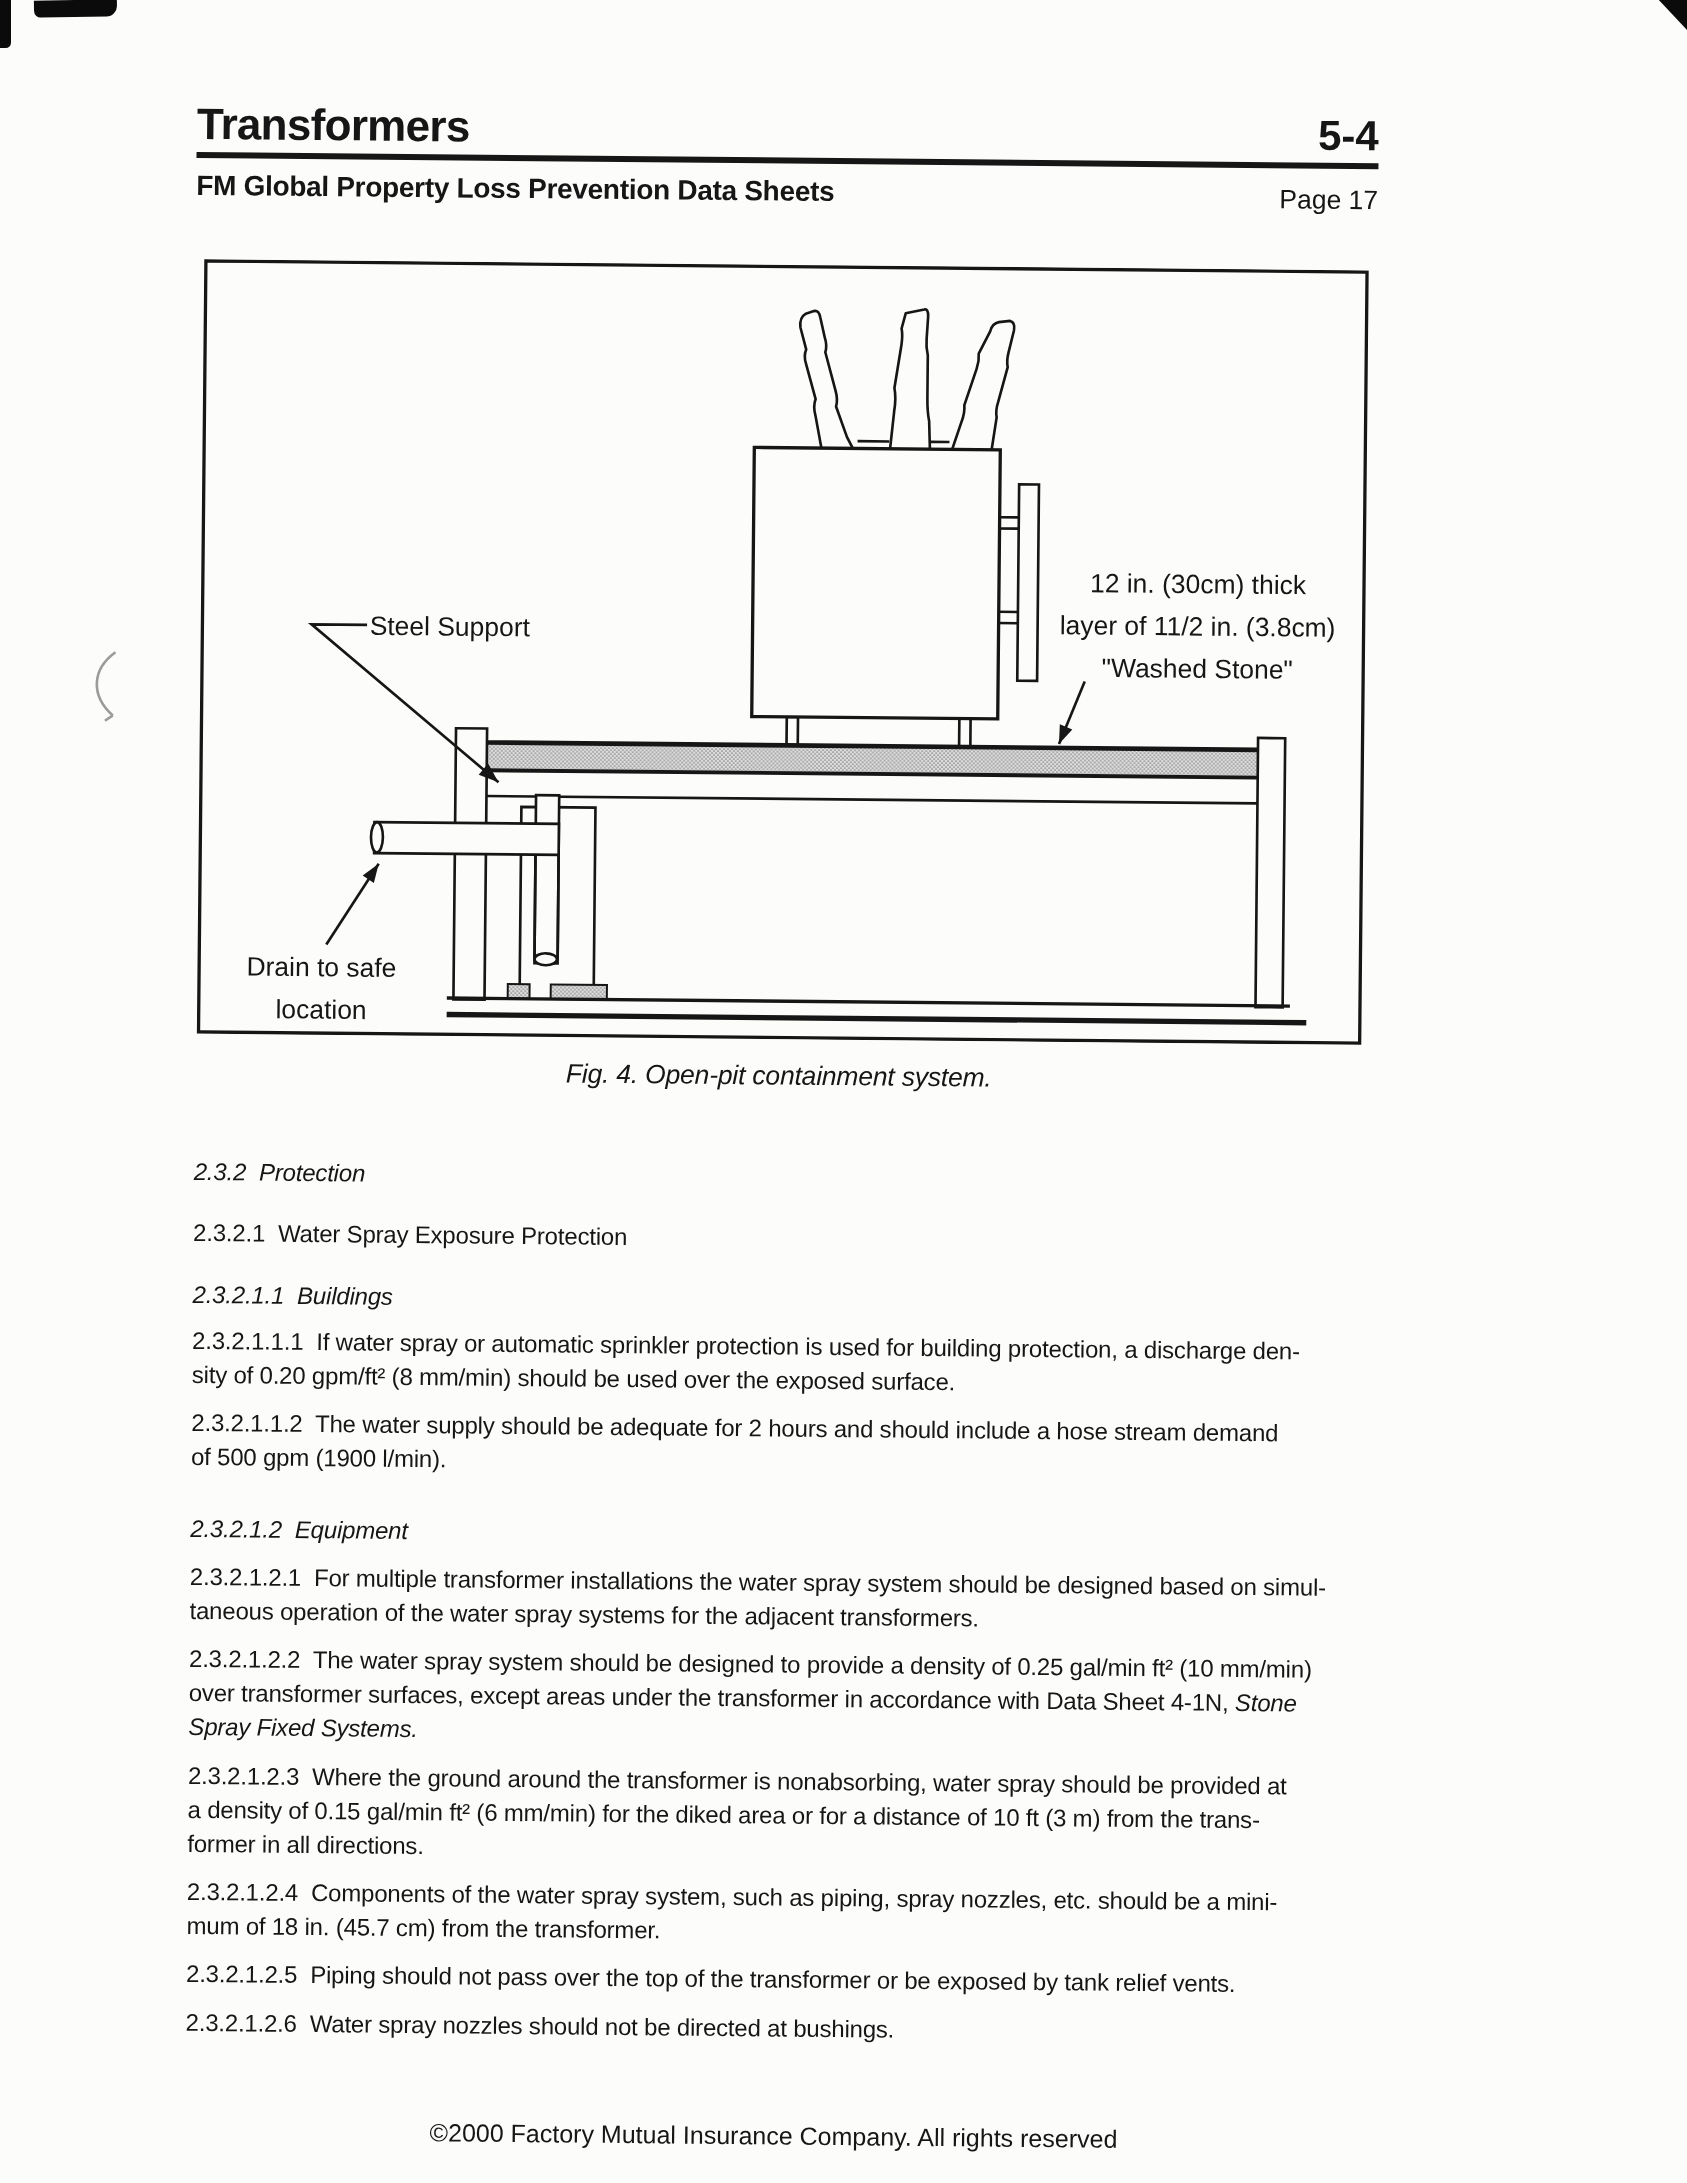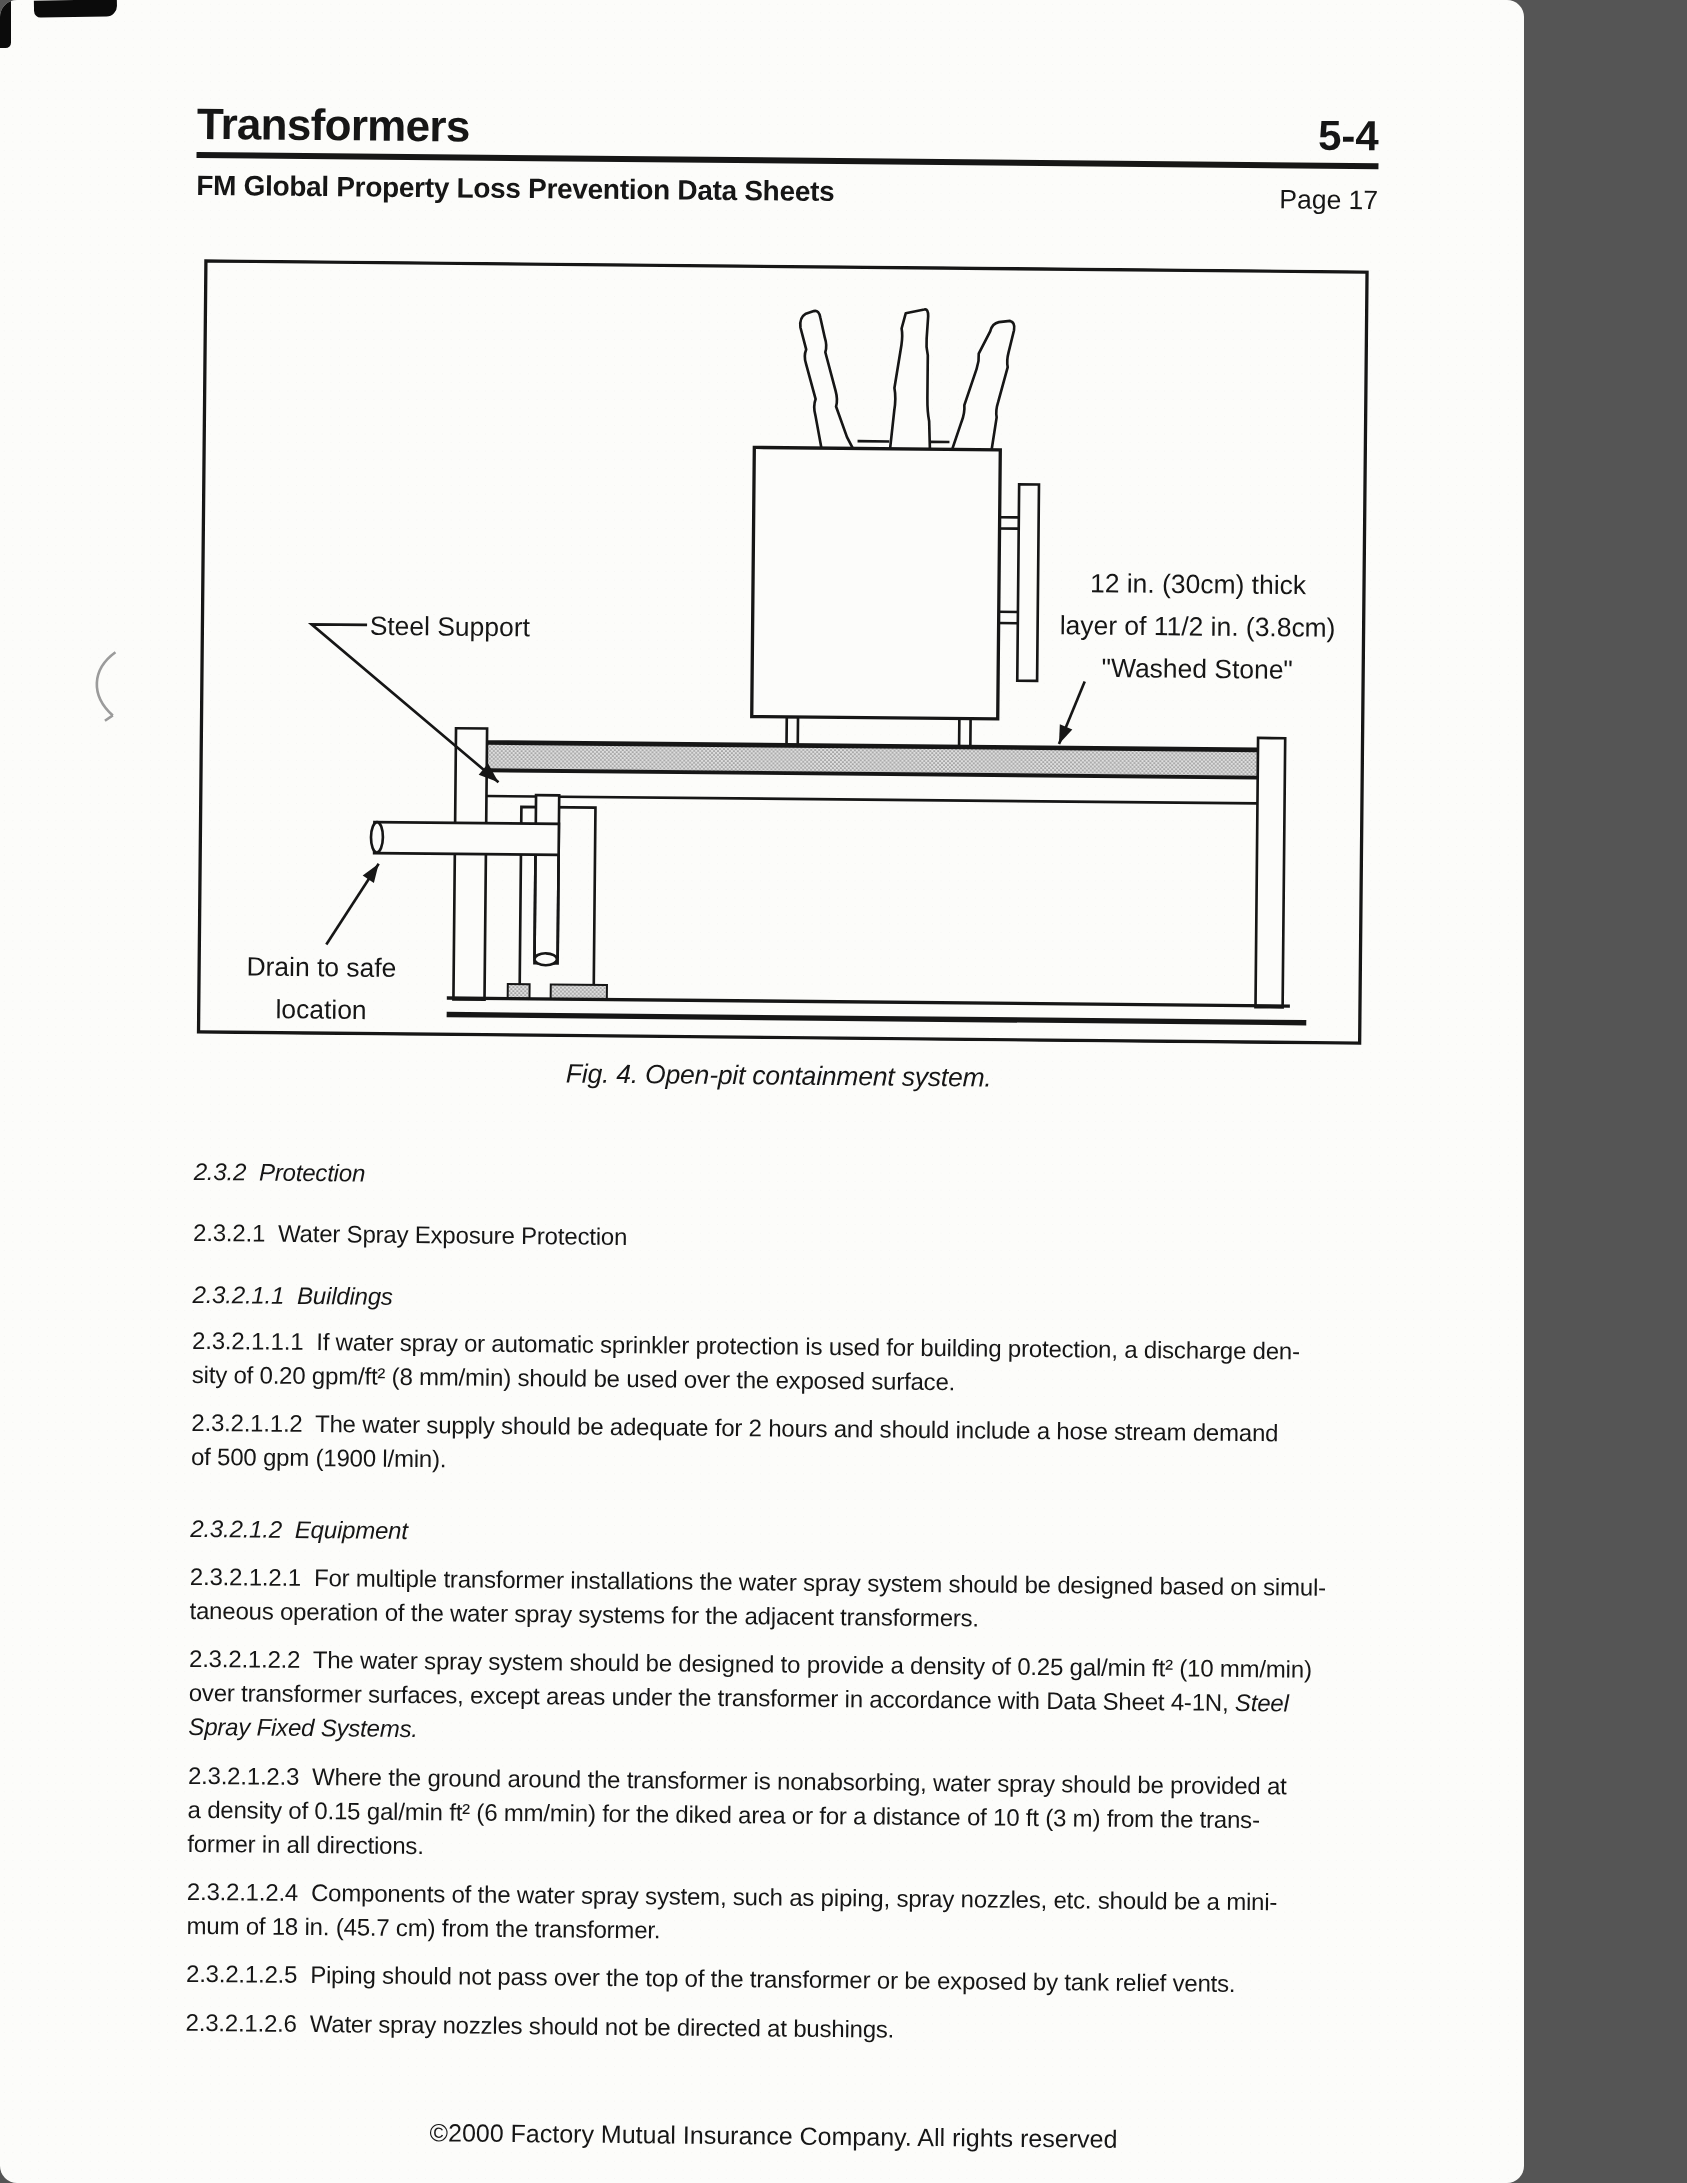--- a/index.html
+++ b/index.html
@@ -1,25 +1,24 @@
 <!DOCTYPE html>
 <html style="font-size:10.6px"><head>
 <meta charset="utf-8">
 <style>
   html,body{margin:0;padding:0;background:#555;}
   .page{
     position:relative;
-    width:1524px;height:2183px;
+    width:1687px;height:2183px;
     background:#fcfcfa;
     background-image:radial-gradient(rgba(0,0,0,0.025) 0.8px, transparent 0.8px);
     background-size:8.6px 8.6px;
     overflow:hidden;
     font-family:"Liberation Sans", sans-serif;
     color:#161616;
-    border-radius:17px;
   }
   .sheet{position:absolute;left:0;top:0;width:1687px;height:2183px;
     transform:rotate(0.55deg);transform-origin:0 0;}
   
   .h-title{position:absolute;left:198px;top:97px;font-size:44px;font-weight:bold;letter-spacing:-0.7px;}
   .h-code{position:absolute;left:1125px;top:99px;width:255px;text-align:right;font-size:42px;font-weight:bold;}
   .h-rule{position:absolute;left:198px;top:150px;width:1182px;height:6px;background:#161616;}
   .h-sub{position:absolute;left:198px;top:168px;font-size:28px;font-weight:bold;letter-spacing:-0.3px;}
   .h-page{position:absolute;left:1125px;top:172px;width:255px;text-align:right;font-size:26.5px;}
   
@@ -181,21 +180,21 @@
       <div class="tline ital">2.3.2.1.2  Equipment</div>
     </div>
 
     <div class="tblock" style="top:1558px">
       <div class="tline">2.3.2.1.2.1  For multiple transformer installations the water spray system should be designed based on simul-</div>
       <div class="tline">taneous operation of the water spray systems for the adjacent transformers.</div>
     </div>
 
     <div class="tblock" style="top:1640px">
       <div class="tline">2.3.2.1.2.2  The water spray system should be designed to provide a density of 0.25 gal/min ft² (10 mm/min)</div>
-      <div class="tline"><span>over transformer surfaces, except areas under the transformer in accordance with Data Sheet 4-1N, </span><span class="ital">Steel</span></div>
+      <div class="tline"><span>over transformer surfaces, except areas under the transformer in accordance with Data Sheet 4-1N, </span><span class="ital">Stone</span></div>
       <div class="tline ital">Spray Fixed Systems.</div>
     </div>
 
     <div class="tblock" style="top:1757px">
       <div class="tline">2.3.2.1.2.3  Where the ground around the transformer is nonabsorbing, water spray should be provided at</div>
       <div class="tline">a density of 0.15 gal/min ft² (6 mm/min) for the diked area or for a distance of 10 ft (3 m) from the trans-</div>
       <div class="tline">former in all directions.</div>
     </div>
 
     <div class="tblock" style="top:1873px">

